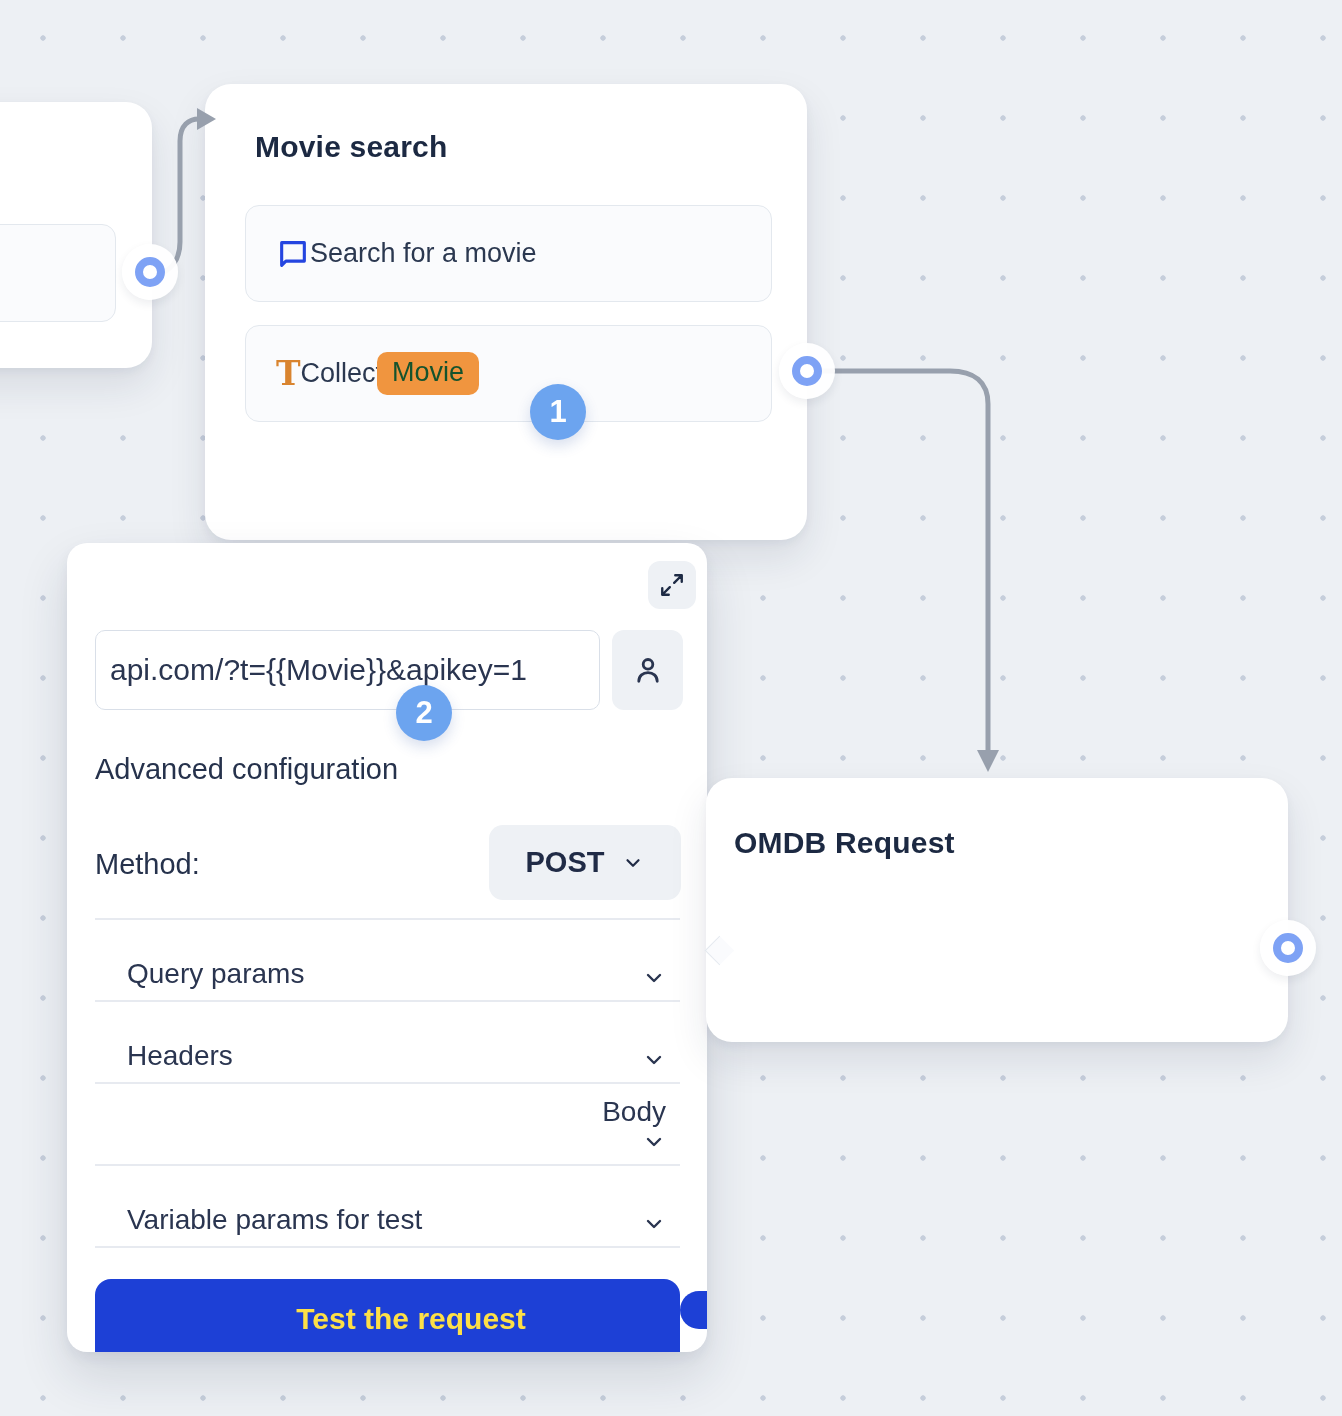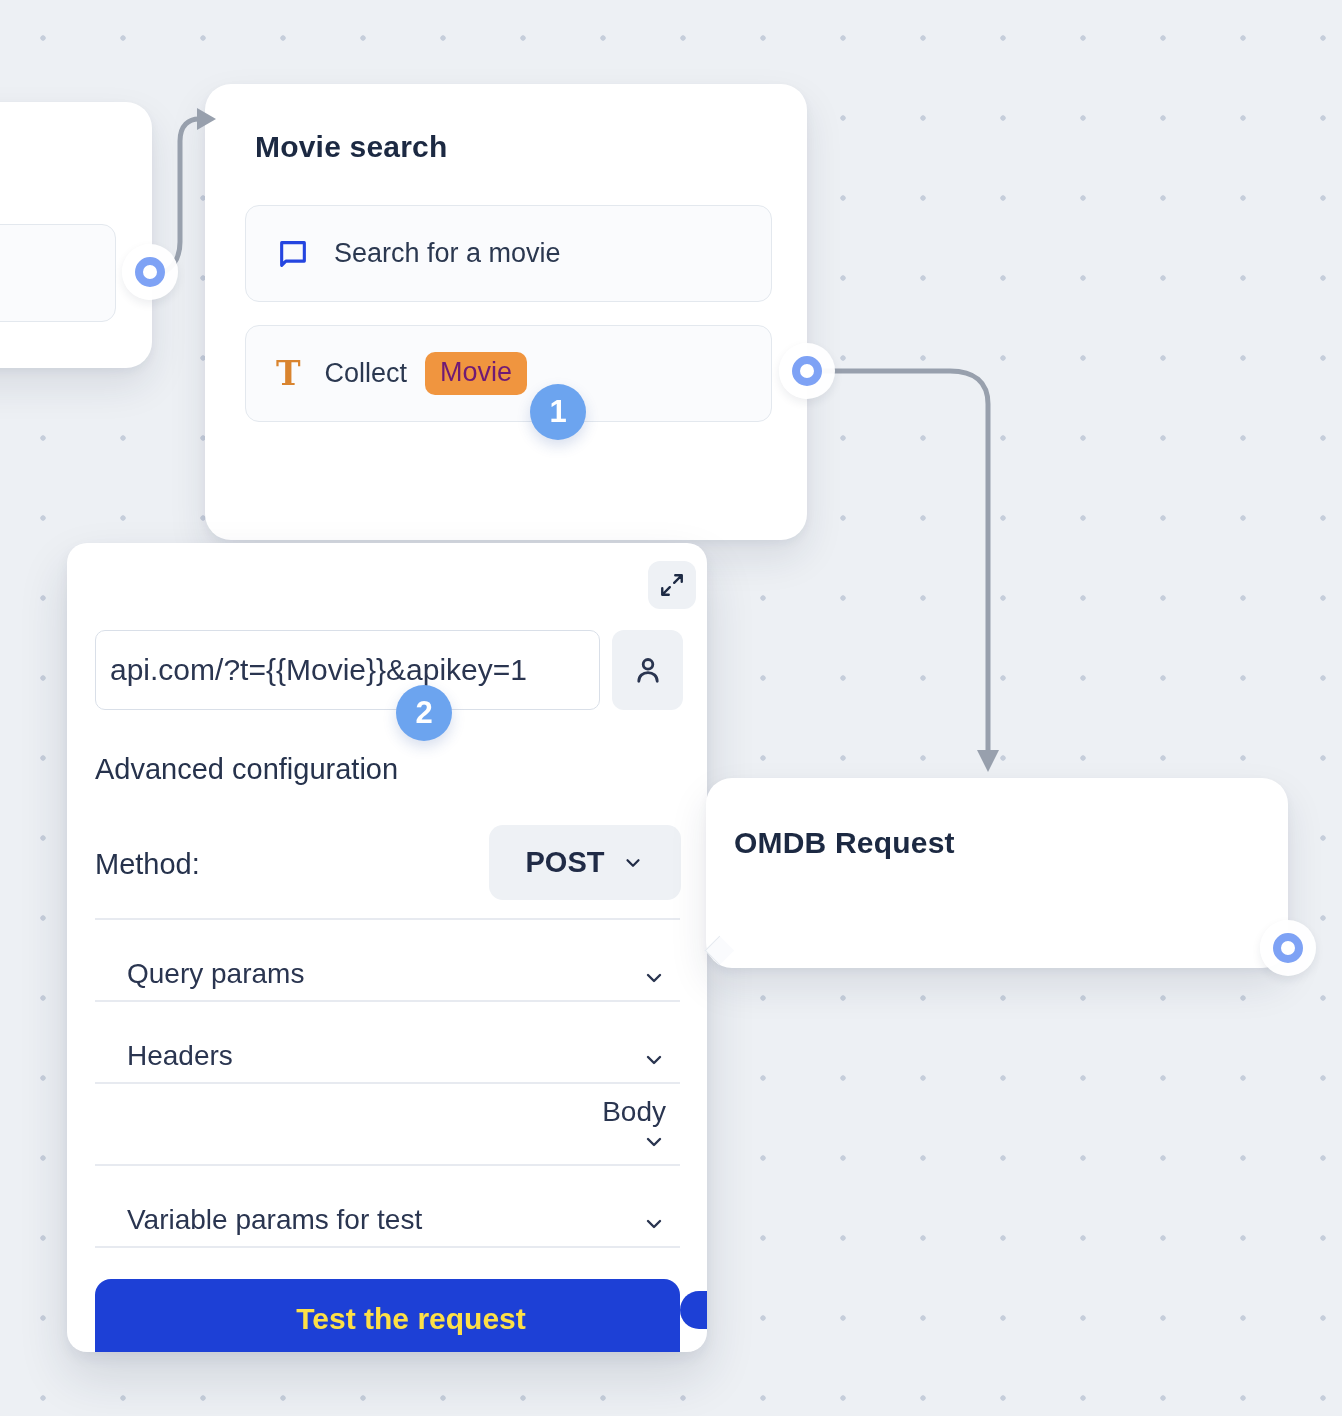--- a/index.html
+++ b/index.html
@@ -13,34 +13,34 @@
     position:relative;
     color:#2a3550;
   }
   .card {
     position:absolute; background:#fff; border-radius:26px;
     box-shadow:0 18px 38px rgba(28,40,70,0.10), 0 4px 10px rgba(28,40,70,0.05);
   }
   .node-title { font-size:30px; font-weight:700; color:#1c2942; letter-spacing:0.2px; }
   .node-item {
     position:absolute; background:#fafbfd; border:1.5px solid #e3e8ee; border-radius:14px;
-    display:flex; align-items:center; padding:0 30px; gap:24px;
+    display:flex; align-items:center; padding:0 30px; 
     font-size:27px; color:#2b3850; white-space:nowrap; overflow:hidden;
   }
   .port { position:absolute; width:56px; height:56px; }
   .port .halo { position:absolute; inset:0; border-radius:50%; background:rgba(255,255,255,0.95);
     box-shadow:0 4px 10px rgba(28,40,70,0.08); }
   .port .ring { position:absolute; left:13px; top:13px; width:30px; height:30px; border-radius:50%;
     background:#fff; border:8.5px solid #7ea2f5; }
   .badge {
     position:absolute; width:56px; height:56px; border-radius:50%; background:#6ca4ef;
     color:#fff; font-size:31px; font-weight:700; display:flex; align-items:center; justify-content:center;
     box-shadow:0 6px 14px rgba(40,80,160,0.18); z-index:40;
   }
-  .pill { background:#f0953f; color:#701a75; border-radius:10px; padding:5px 15px 7px; font-size:27px; }
+  .pill { background:#f0953f; color:#14532d; border-radius:10px; padding:5px 15px 7px; font-size:27px; }
   .t-glyph { font-family:"DejaVu Serif", serif; font-size:33px; font-weight:700; color:#d9842f; line-height:1; }
   .gray-btn { position:absolute; background:#eef1f5; border-radius:12px; border:none;
     display:flex; align-items:center; justify-content:center; cursor:pointer; }
   .panel-label { position:absolute; font-size:29px; color:#26324c; }
   .divider { position:absolute; left:95px; width:585px; height:1.5px; background:#e7eaf0; }
   .acc-row { position:absolute; left:95px; width:585px; height:58px; display:flex;
     align-items:flex-end; justify-content:space-between; padding:0 14px 0 32px; cursor:pointer; }
   .acc-label { font-size:28px; color:#2a3550; }
   .toggle { position:absolute; left:613px; top:748px; width:68px; height:38px; border-radius:19px;
     background:#1d40d6; cursor:pointer; }
@@ -67,21 +67,21 @@
     <span>Search for a movie</span>
   </div>
 
   <div class="node-item" style="left:40px; top:241px; width:527px; height:97px;">
     <span class="t-glyph">T</span>
     <span>Collect</span>
     <span class="pill" style="margin-left:-6px;">Movie</span>
   </div>
 </div>
 
-<div class="card" style="left:706px; top:778px; width:582px; height:190px; z-index:30;">
+<div class="card" style="left:706px; top:778px; width:582px; height:264px; z-index:30;">
   <div class="node-title" style="position:absolute; left:28px; top:48px;">OMDB Request</div>
 
 </div>
 <div class="notch"></div>
 
 <svg class="svg-layer">
   <path d="M 153 276 C 172 272 180 259 180 242 L 180 141 C 180 125 189 119 199 119" fill="none" stroke="#98a0ad" stroke-width="5" stroke-linecap="round"></path>
   <polygon points="197,108 216,119 197,130" fill="#98a0ad"></polygon>
   <path d="M 822 371 L 950 371 C 974 371 988 382 988 404 L 988 752" fill="none" stroke="#98a0ad" stroke-width="5" stroke-linecap="round"></path>
   <polygon points="977,750 999,750 988,772" fill="#98a0ad"></polygon>

